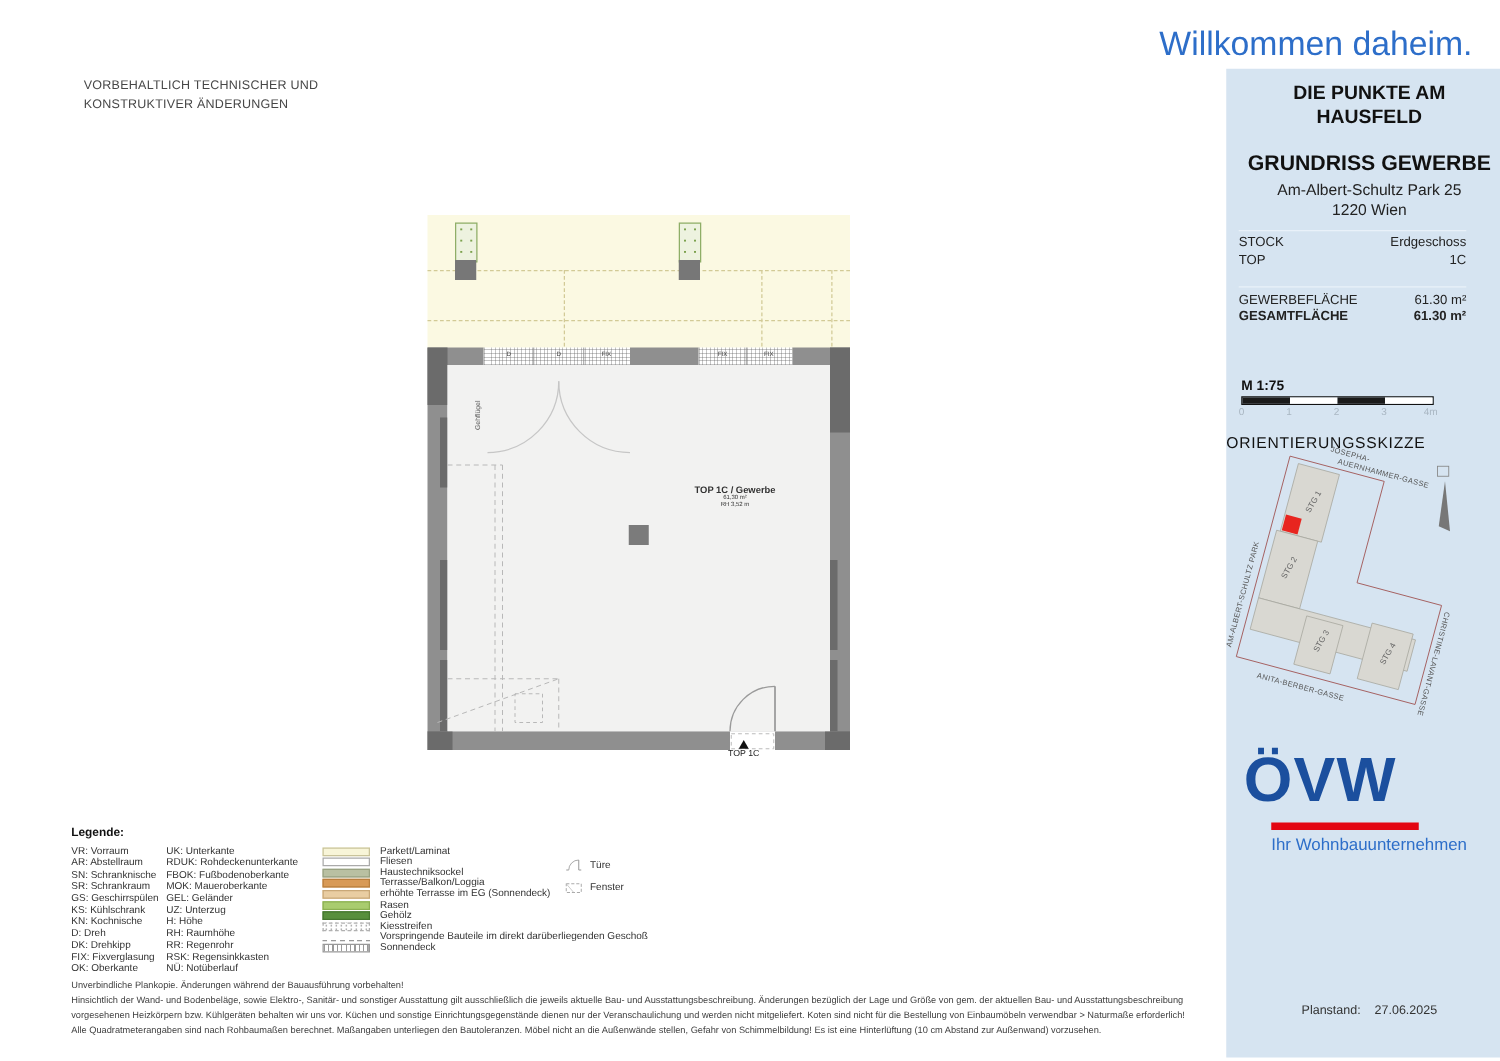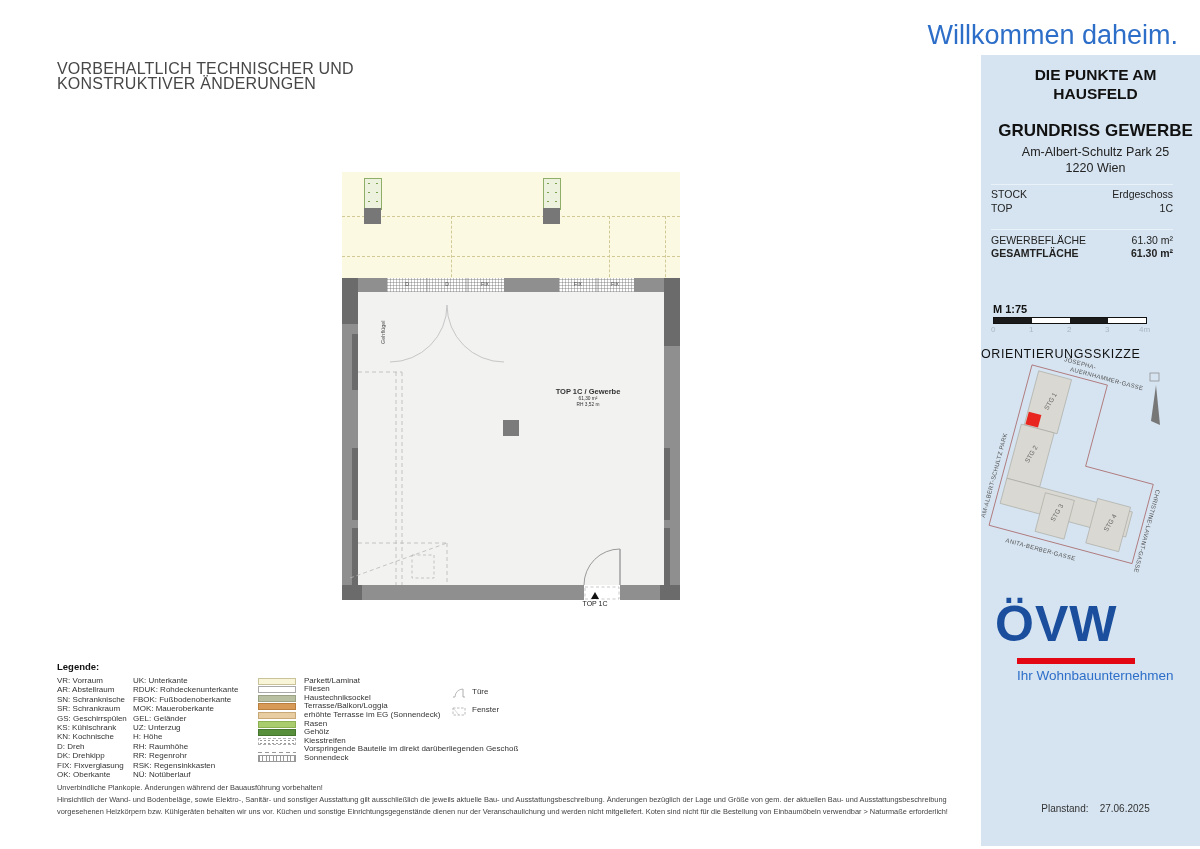--- a/index.html
+++ b/index.html
@@ -1,19 +1,19 @@
 <!DOCTYPE html>
 <html><head>
 <meta charset="utf-8">
 <style>
   html,body{margin:0;padding:0}
   body{position:relative;width:1200px;height:849px;background:#fff;font-family:"Liberation Sans",sans-serif;overflow:hidden}
   .abs{position:absolute}
   
-  .rev-note{left:57px;top:61px;font-size:16px;line-height:15px;color:#474747;letter-spacing:.2px}
+  .rev-note{left:67px;top:61px;font-size:10px;line-height:15px;color:#474747;letter-spacing:.2px}
   .welcome{right:22px;top:20px;font-size:27px;color:#2d6ec9}
   
   .panel{left:981px;top:55px;width:229px;height:791px;background:#d6e4f1}
   .panel .ttl{left:0;top:10px;width:100%;text-align:center;font-weight:bold;font-size:15.5px;line-height:19px;color:#111}
   .panel .ttl span{display:inline-block;width:140px}
   .panel .plan-ttl{left:0;top:66px;width:100%;text-align:center;font-weight:bold;font-size:17px;color:#111}
   .panel .addr{width:100%;text-align:center;font-size:12.5px;color:#222}
   .hr{left:10px;width:182px;height:1px;background:#e9f1f9}
   .irow{left:10px;width:182px;height:12px;font-size:10.5px;color:#222}
   .irow .lab{float:left}
@@ -314,13 +314,14 @@
     <rect x="1" y="2" width="12" height="7" fill="none" stroke="#aaa" stroke-width="0.8" stroke-dasharray="2.5 1.5"></rect>
     <line x1="1" y1="2" x2="7" y2="9" stroke="#bbb" stroke-width="0.6"></line>
   </svg>
 </div>
 <div class="abs sym-lab" style="left:472px;top:705px">Fenster</div>
 
 <div class="abs foot">
     <div class="foot-line">Unverbindliche Plankopie. Änderungen während der Bauausführung vorbehalten!</div>
     <div class="foot-line">Hinsichtlich der Wand- und Bodenbeläge, sowie Elektro-, Sanitär- und sonstiger Ausstattung gilt ausschließlich die jeweils aktuelle Bau- und Ausstattungsbeschreibung. Änderungen bezüglich der Lage und Größe von gem. der aktuellen Bau- und Ausstattungsbeschreibung</div>
     <div class="foot-line">vorgesehenen Heizkörpern bzw. Kühlgeräten behalten wir uns vor. Küchen und sonstige Einrichtungsgegenstände dienen nur der Veranschaulichung und werden nicht mitgeliefert. Koten sind nicht für die Bestellung von Einbaumöbeln verwendbar &gt; Naturmaße erforderlich!</div>
+    <div class="foot-line">Alle Quadratmeterangaben sind nach Rohbaumaßen berechnet. Maßangaben unterliegen den Bautoleranzen. Möbel nicht an die Außenwände stellen, Gefahr von Schimmelbildung! Es ist eine Hinterlüftung (10 cm Abstand zur Außenwand) vorzusehen.</div>
   </div>
 
 </body></html>

